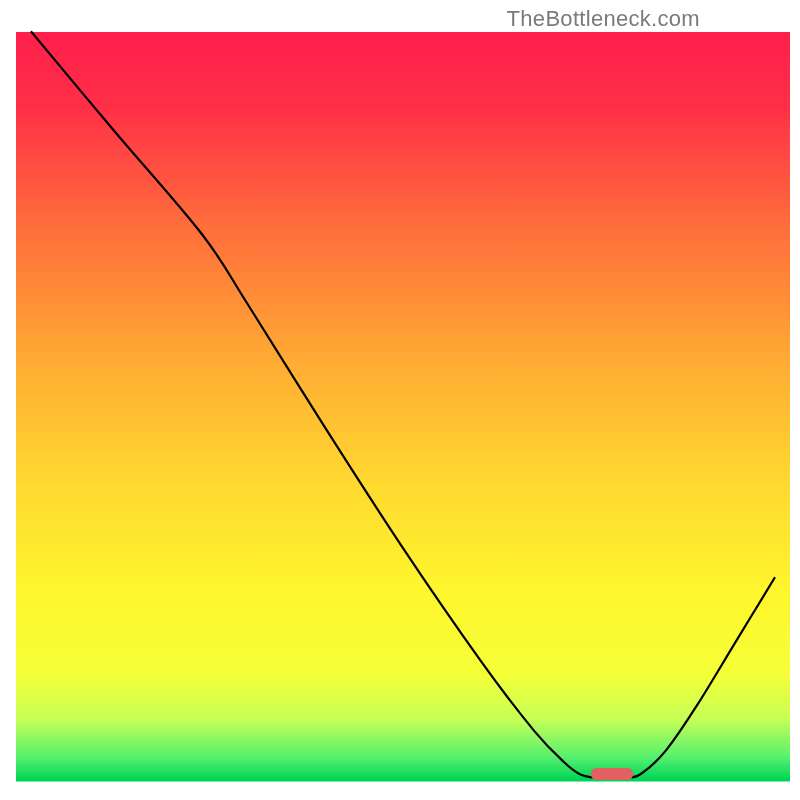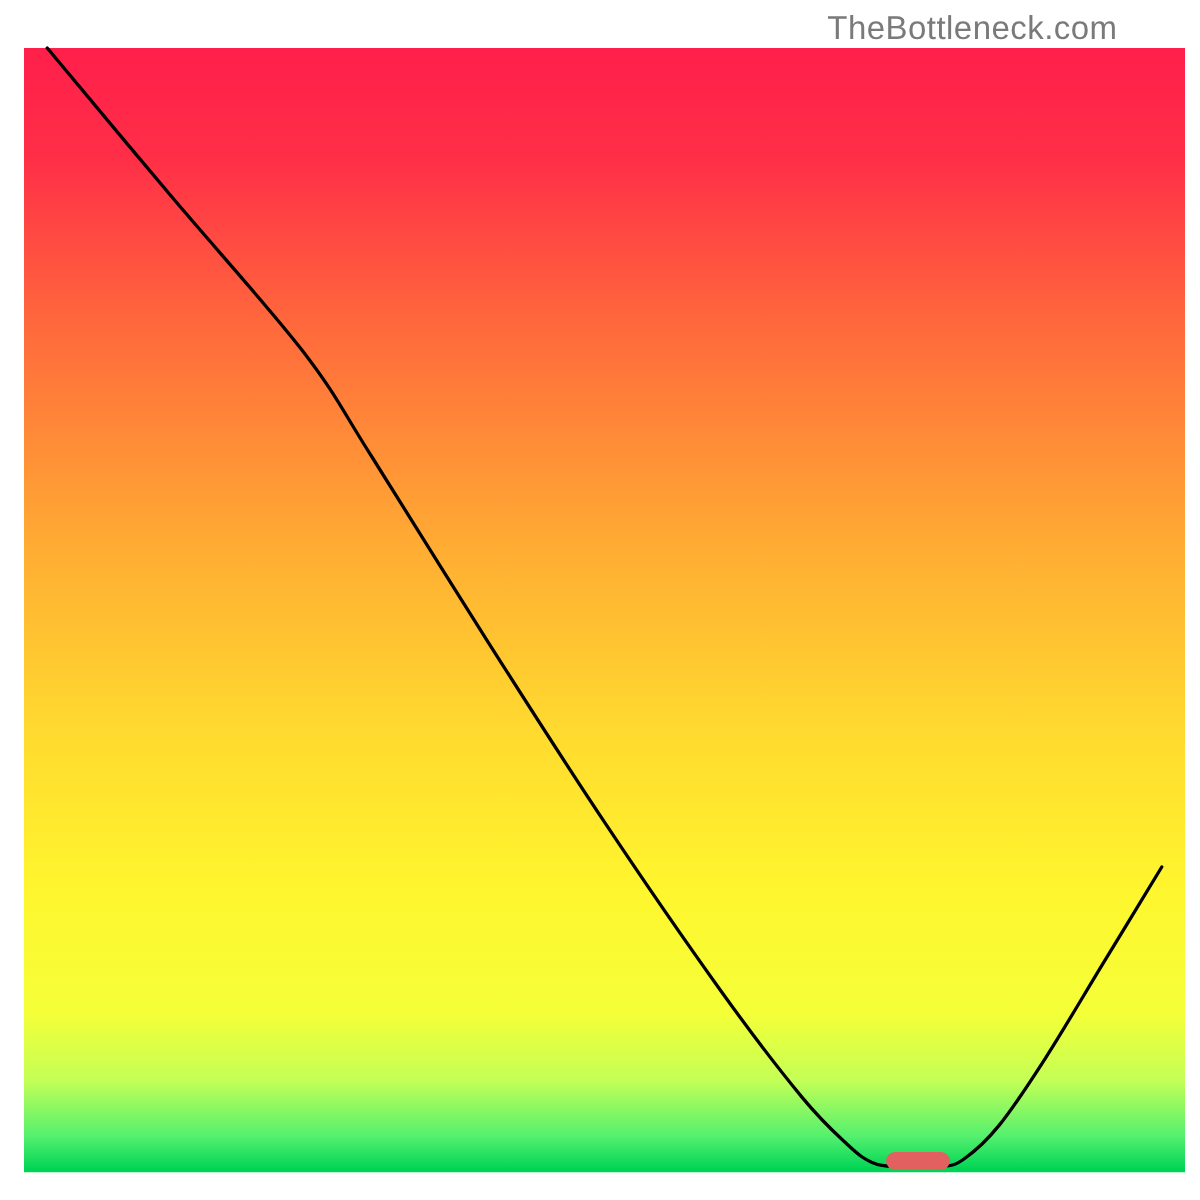--- a/index.html
+++ b/index.html
@@ -7,21 +7,20 @@
     padding: 0;
     width: 800px;
     height: 800px;
     background: #ffffff;
     font-family: Arial, Helvetica, sans-serif;
   }
   .stage {
     position: relative;
     width: 712px;
     height: 800px;
-    padding-left: 45px;
   }
   .watermark {
     position: absolute;
     top: 6px;
     right: 12px;
     color: #7a7a7a;
     font-size: 22px;
     font-weight: 500;
     letter-spacing: 0.3px;
     user-select: none;

